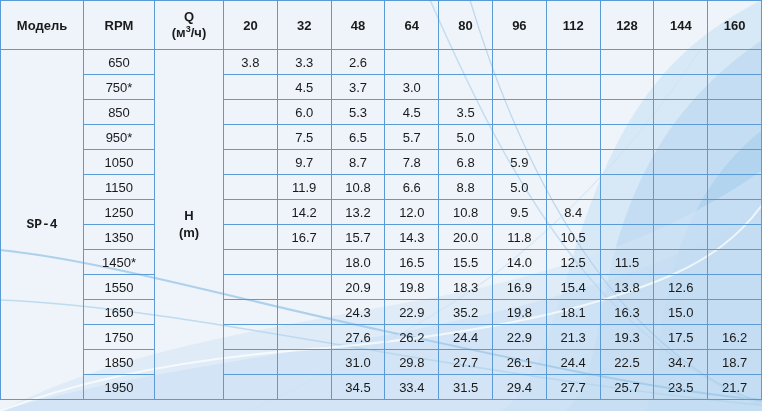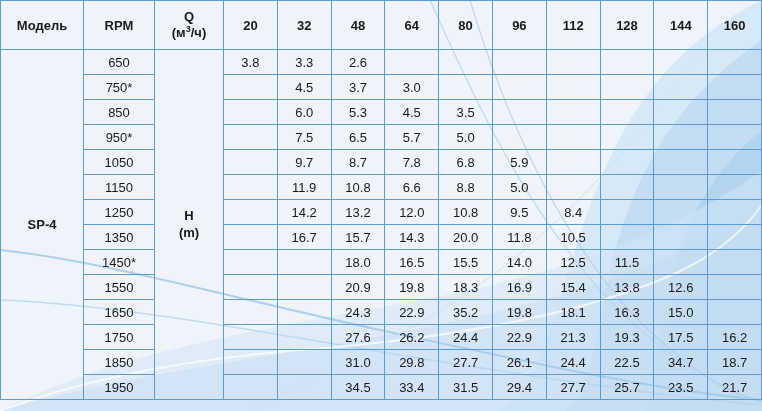--- a/index.html
+++ b/index.html
@@ -48,20 +48,21 @@
 
   thead th {
     font-weight: bold;
     font-size: 14px;
     height: 48px;
   }
 
   td.model {
     font-weight: bold;
     font-size: 16px;
+    font-family: Liberation Mono, monospace;
   }
 
   td.rpm {
     font-size: 13.5px;
   }
 
   td.hcell {
     font-weight: bold;
     font-size: 13px;
     line-height: 1.25;

